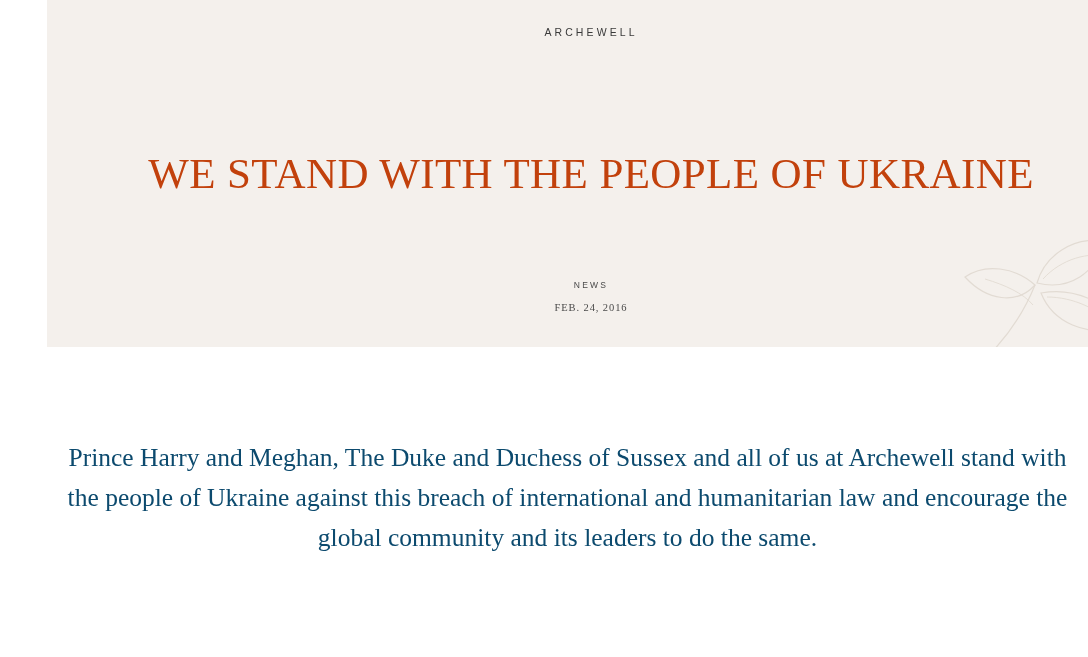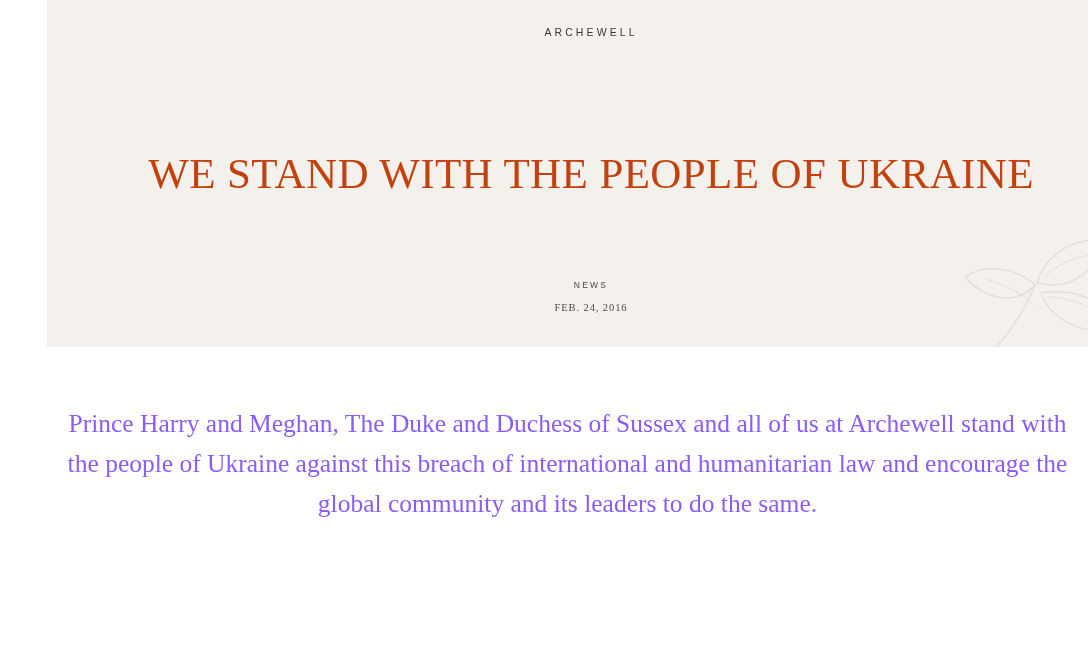--- a/index.html
+++ b/index.html
@@ -94,27 +94,27 @@
   .article {
     position: absolute;
     top: 347px;
     left: 0;
     width: 100%;
     height: 310px;
     background: #ffffff;
   }
 
   .article-lead {
-    margin: 57px auto 0 auto;
+    margin: 91px auto 0 auto;
     width: 1000px;
     text-align: center;
     font-family: "Liberation Serif", serif;
     font-size: 25.5px;
     line-height: 40px;
-    color: #8b5cf6;
+    color: #0c4a6e;
     font-weight: 400;
   }
 </style>
 </head>
 <body>
 
 <div class="page">
 
   <div class="hero">
 

